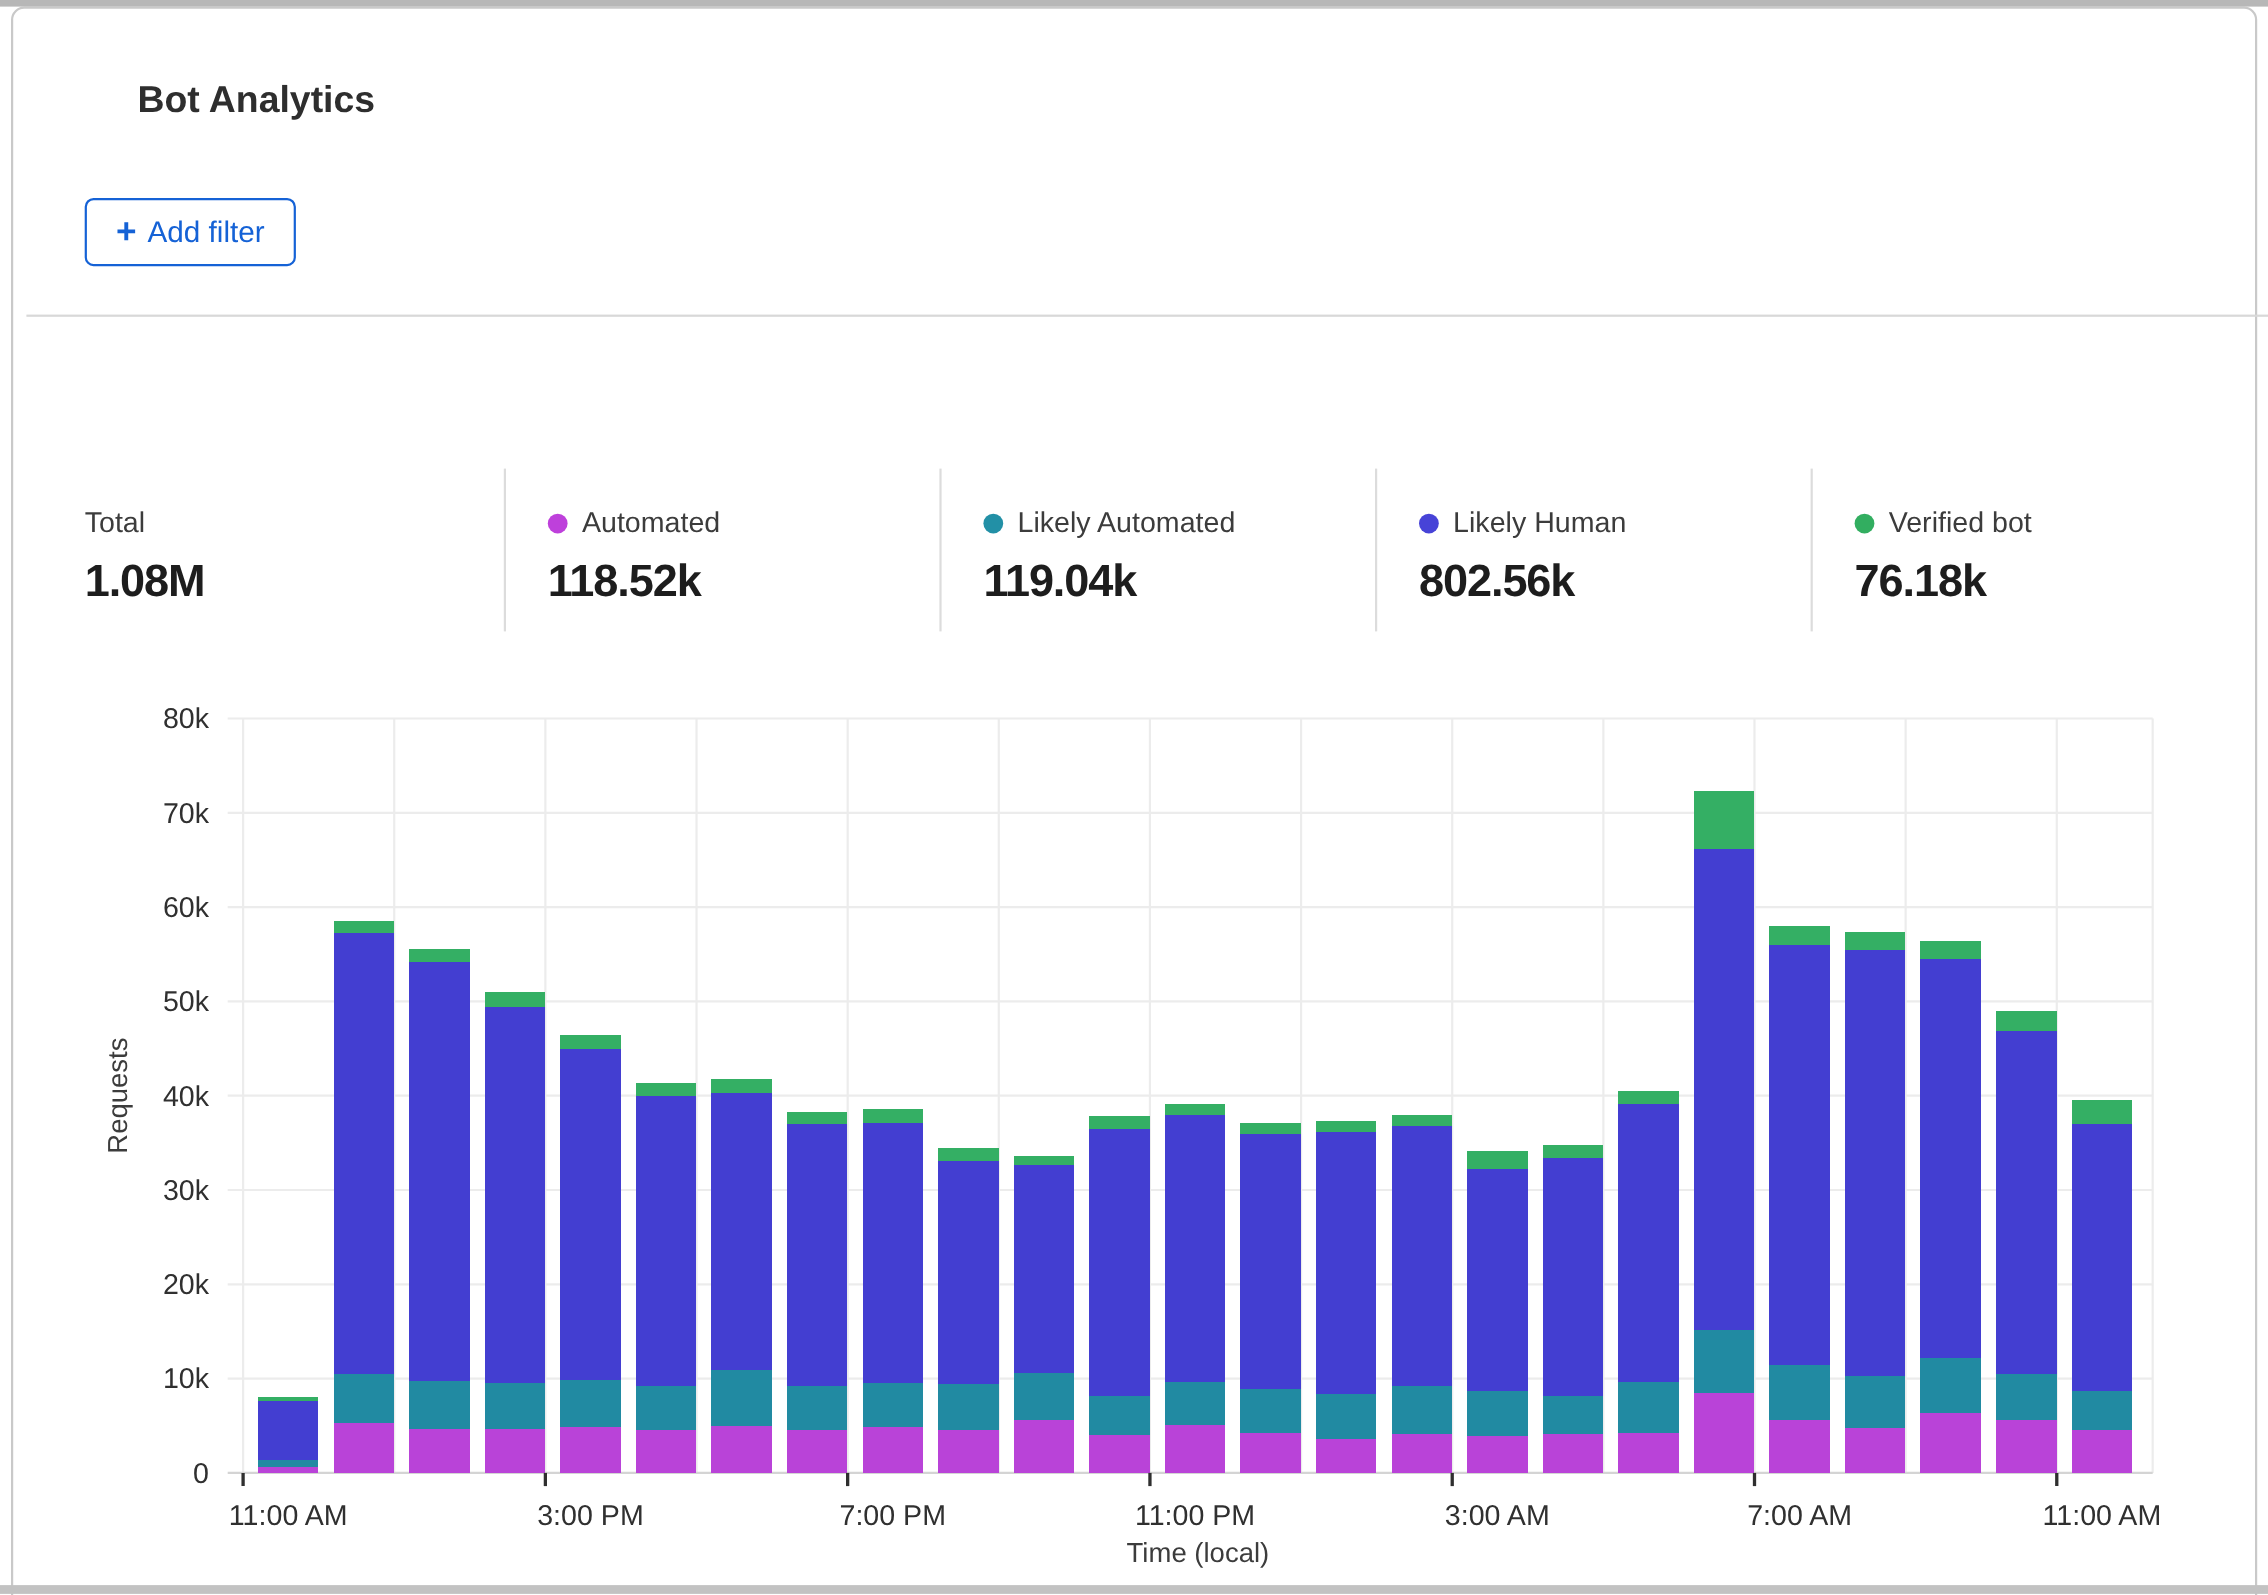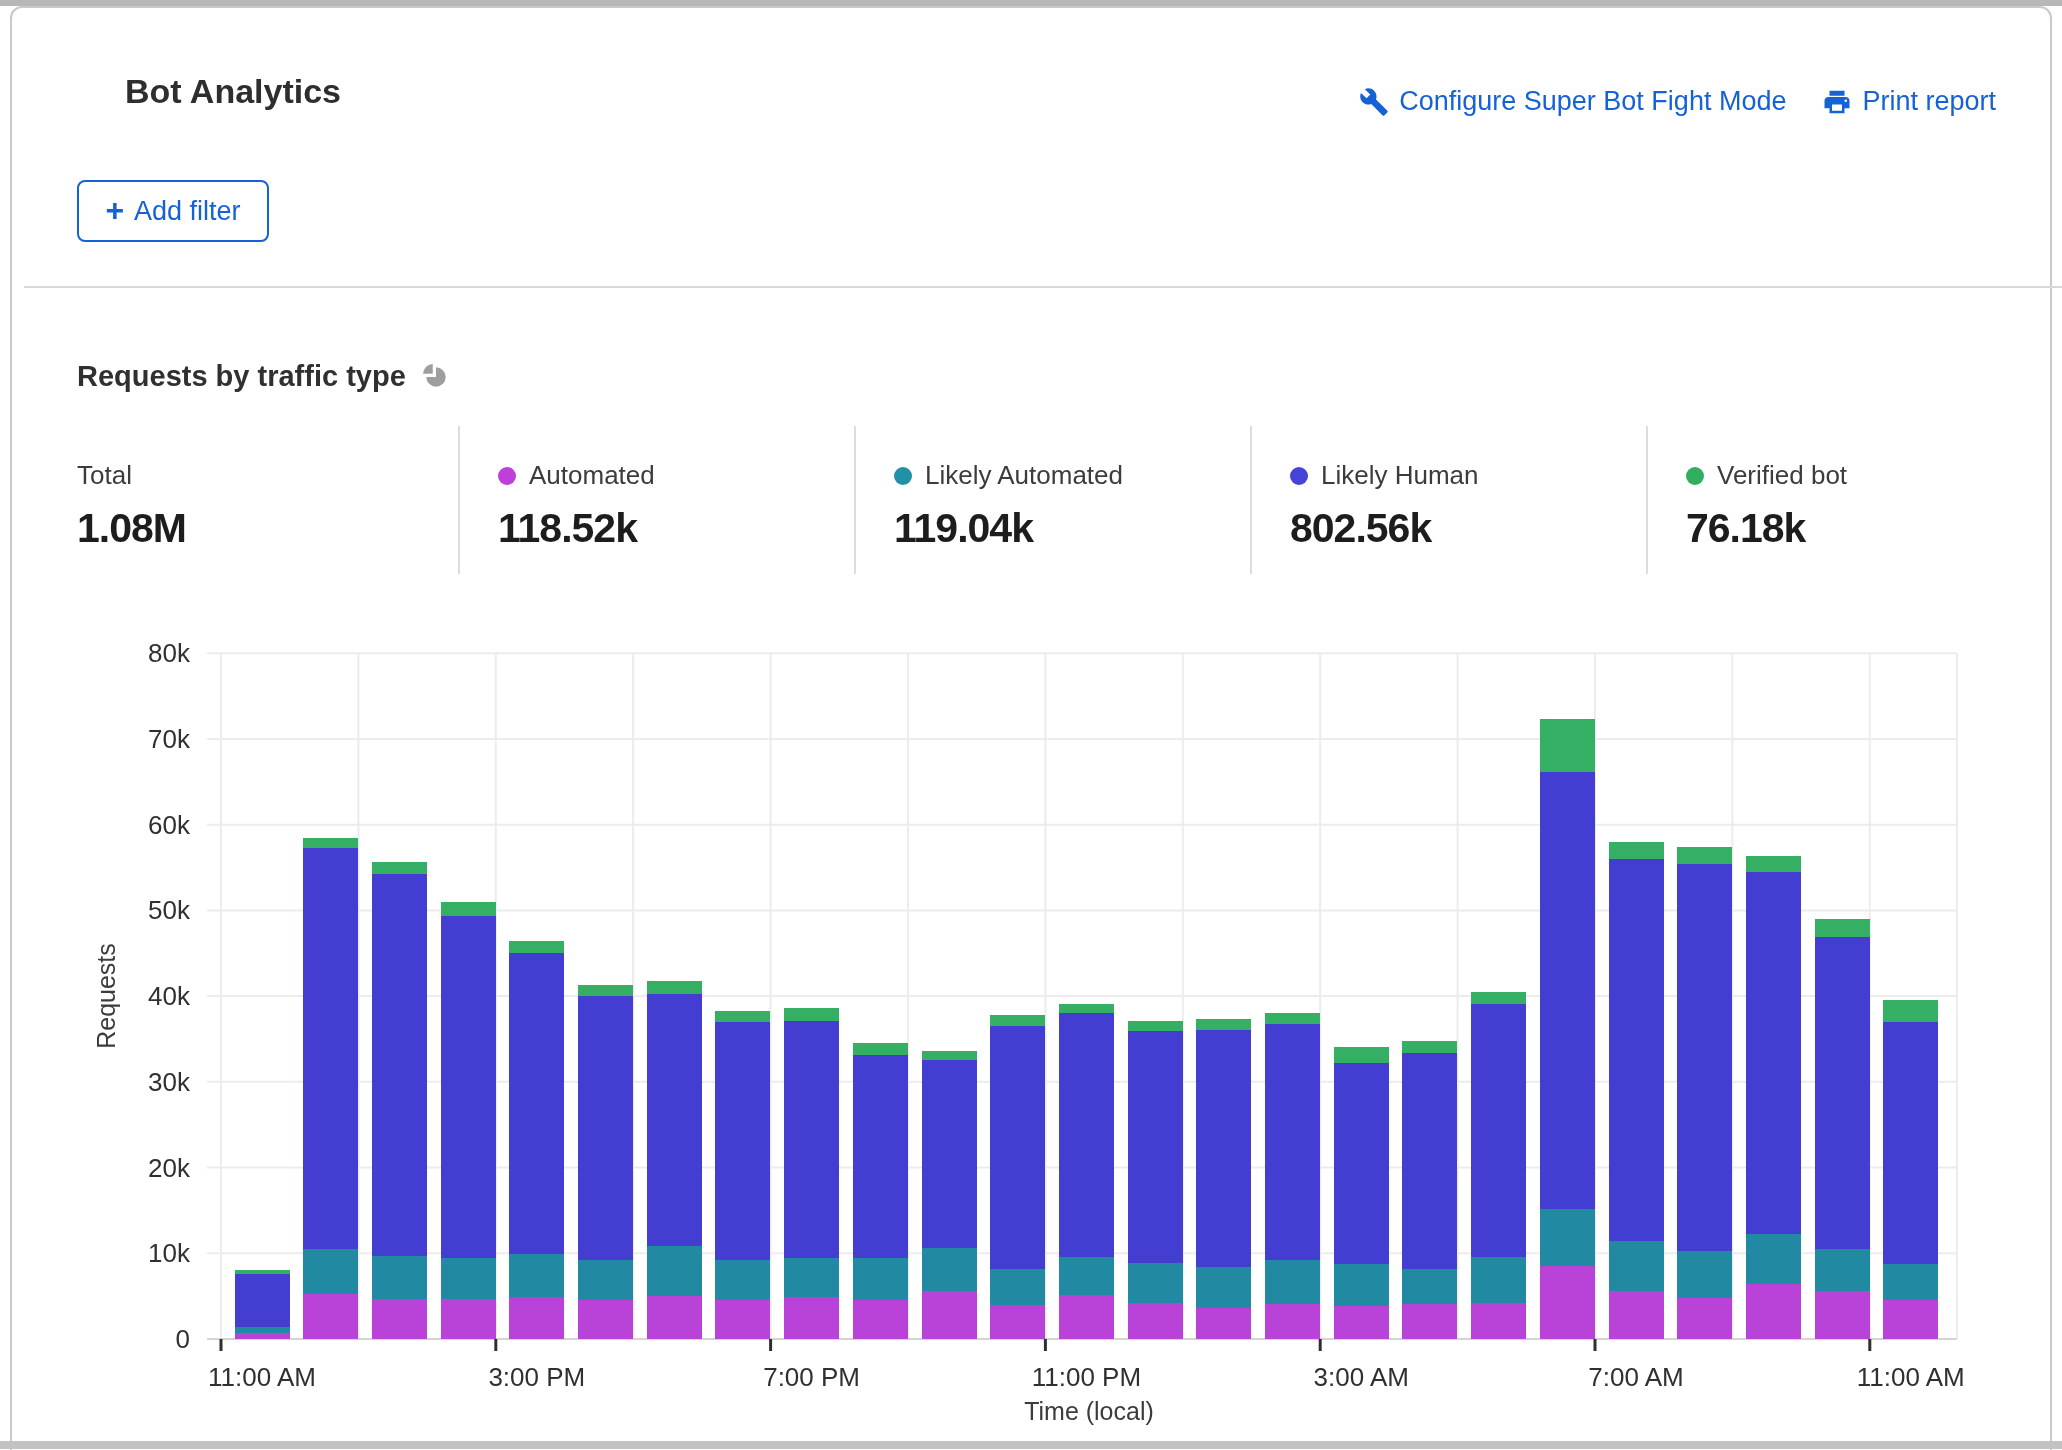--- a/index.html
+++ b/index.html
@@ -50,50 +50,29 @@
 </style>
 </head>
 <body>
 
 <div id="top-rule" class="abs"></div>
 
 <div id="card" class="abs">
 
   <div id="page-title" class="abs">Bot Analytics</div>
 
-  <div id="header-links" class="abs">
-    <div class="hlink">
-      <svg viewBox="0 0 24 24">
-          <path d="M22.7 19l-9.1-9.1c.9-2.3.4-5-1.5-6.9-2-2-5-2.4-7.4-1.3L9 6 6 9 1.6 4.7C.4 7.1.9 10.1 2.9 12.1c1.9 1.9 4.6 2.4 6.9 1.5l9.1 9.1c.4.4 1 .4 1.4 0l2.3-2.3c.5-.4.5-1.1.1-1.4z"></path>
-        </svg>
-      <span>Configure Super Bot Fight Mode</span>
-    </div>
-    <div class="hlink">
-      <svg viewBox="0 0 24 24">
-          <path d="M19 8H5c-1.66 0-3 1.34-3 3v6h4v4h12v-4h4v-6c0-1.66-1.34-3-3-3zm-3 11H8v-5h8v5zm3-7c-.55 0-1-.45-1-1s.45-1 1-1 1 .45 1 1-.45 1-1 1zm-1-9H6v4h12V3z"></path>
-        </svg>
-      <span>Print report</span>
-    </div>
-  </div>
 
   <button id="add-filter-btn" class="abs">
     <span class="plus">+</span>
     <span>Add filter</span>
   </button>
 
 
   <div id="header-divider" class="abs"></div>
 
-  <div id="section-title-row" class="abs">
-    <span id="section-title">Requests by traffic type</span>
-    <svg width="28" height="28" viewBox="0 0 26 26">
-      <path d="M13 13 L4 13 A9 9 0 1 0 13 4 Z" fill="#9e9e9e"></path>
-      <path d="M10 10 L10 1 A9 9 0 0 0 1 10 Z" fill="#9e9e9e"></path>
-    </svg>
-  </div>
 
   <div id="stats-row">
       <div class="abs stat-divider" style="left: 446px;"></div>
       <div class="abs stat-divider" style="left: 842px;"></div>
       <div class="abs stat-divider" style="left: 1238px;"></div>
       <div class="abs stat-divider" style="left: 1634px;"></div>
       <div class="abs stat-col" style="left: 65px;">
         <div class="stat-label">
           <span>Total</span>
         </div>

